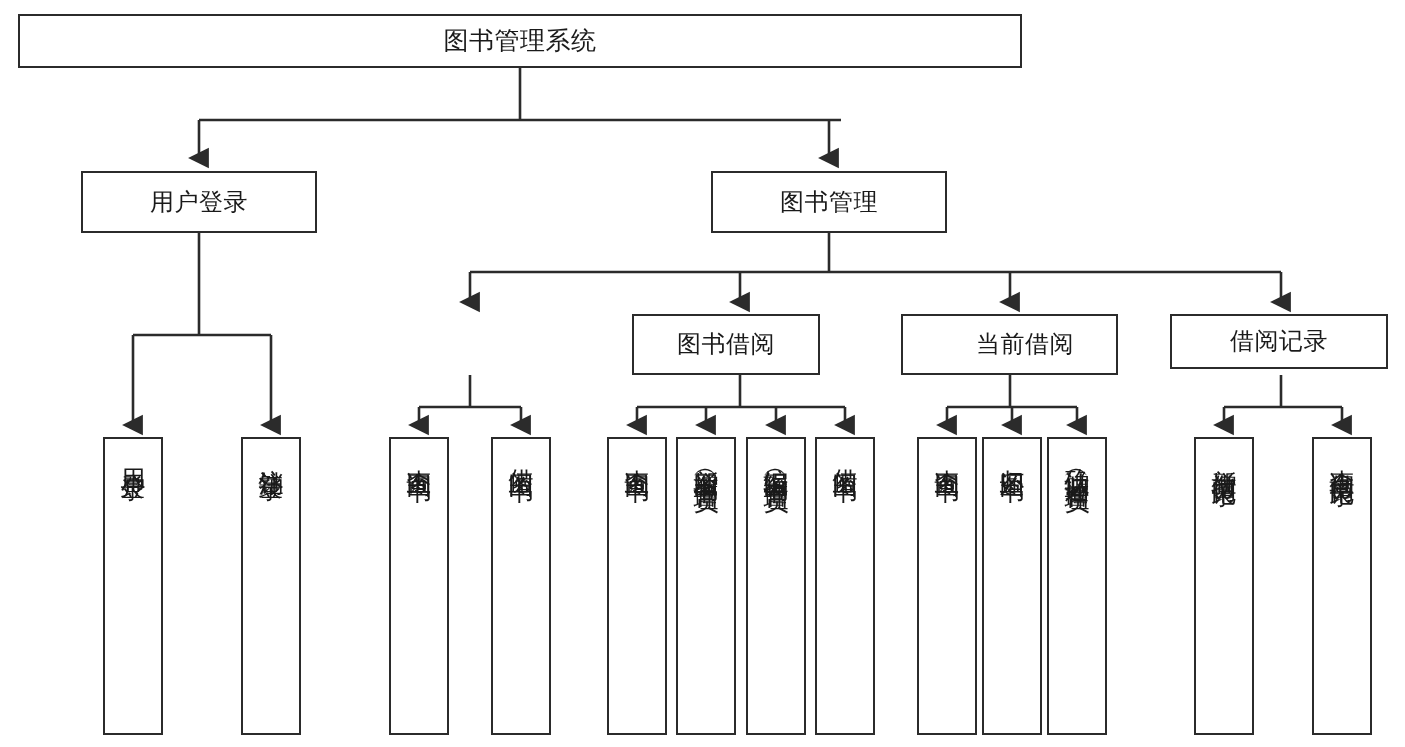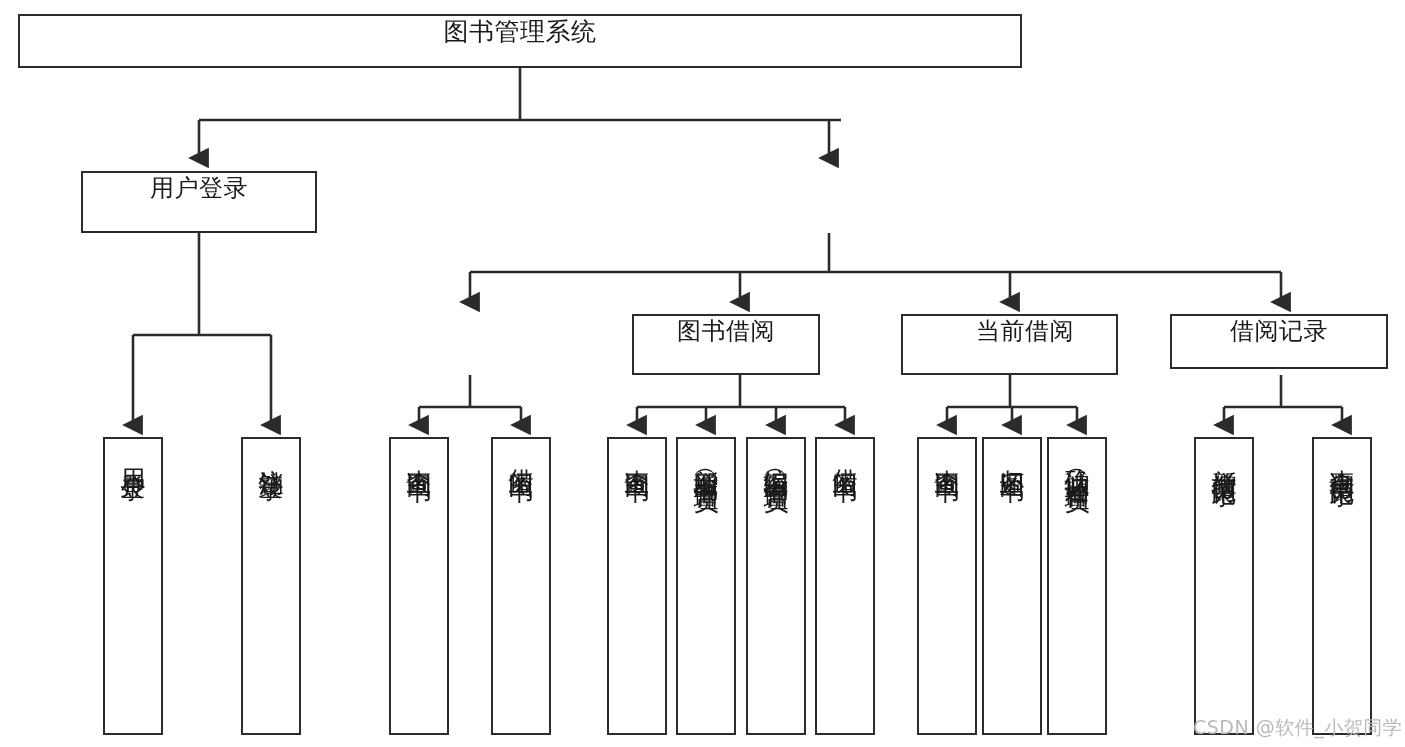--- a/index.html
+++ b/index.html
@@ -27,20 +27,21 @@
     width: 1405px;
     height: 747px;
     pointer-events: none;
   }
   .node {
     position: absolute;
     box-sizing: border-box;
     background: #ffffff;
     border: 2px solid #2b2b2b;
     display: flex;
+    align-items: center;
     justify-content: center;
     overflow: hidden;
   }
   .node-label {
     color: #1a1a1a;
     line-height: 1.28;
     letter-spacing: 0.5px;
     text-align: center;
     white-space: pre-line;
   }
@@ -129,20 +130,23 @@
     </g>
   </svg>
 
   <div class="node horiz root" style="left:18px; top:14px; width:1004px; height:54px;">
     <span class="node-label">图书管理系统</span>
   </div>
 
   <div class="node horiz" style="left:81px; top:171px; width:236px; height:62px;">
     <span class="node-label">用户登录</span>
   </div>
+  <div class="node horiz" style="left:711px; top:171px; width:236px; height:62px;">
+    <span class="node-label">图书管理</span>
+  </div>
 
   <div class="node horiz" style="left:632px; top:314px; width:188px; height:61px;">
     <span class="node-label">图书借阅</span>
   </div>
   <div class="node horiz" style="left:901px; top:314px; width:217px; height:61px;padding-left:31px;">
     <span class="node-label">当前借阅</span>
   </div>
   <div class="node horiz" style="left:1170px; top:314px; width:218px; height:55px;">
     <span class="node-label">借阅记录</span>
   </div>
@@ -184,15 +188,14 @@
     <span class="node-label">确认归还（管理员）</span>
   </div>
 
   <div class="node vert" style="left:1194px; top:437px; width:60px; height:298px;">
     <span class="node-label">新增借阅记录</span>
   </div>
   <div class="node vert" style="left:1312px; top:437px; width:60px; height:298px;">
     <span class="node-label">查询借阅记录</span>
   </div>
 
-  <div class="watermark" style="left:1193px; top:715px;">CSDN @软件_小贺同学</div>
 
 </div>
 
 </body></html>

